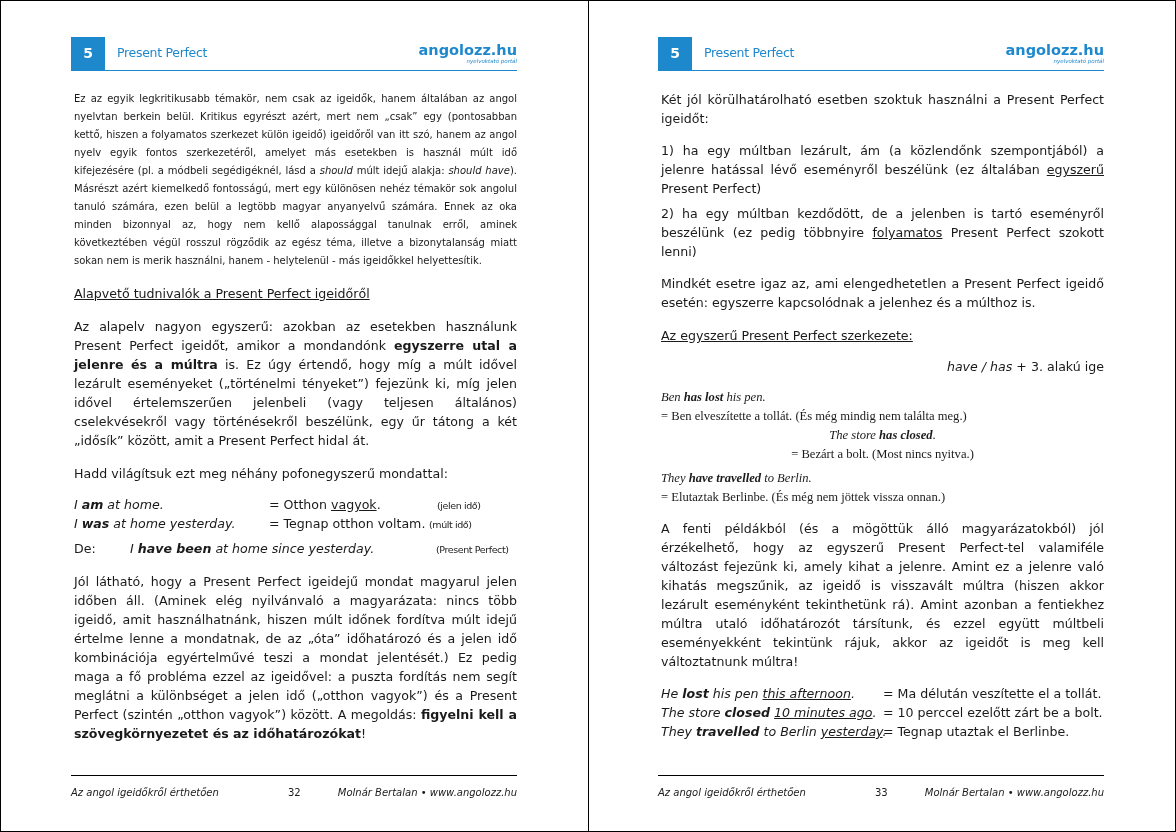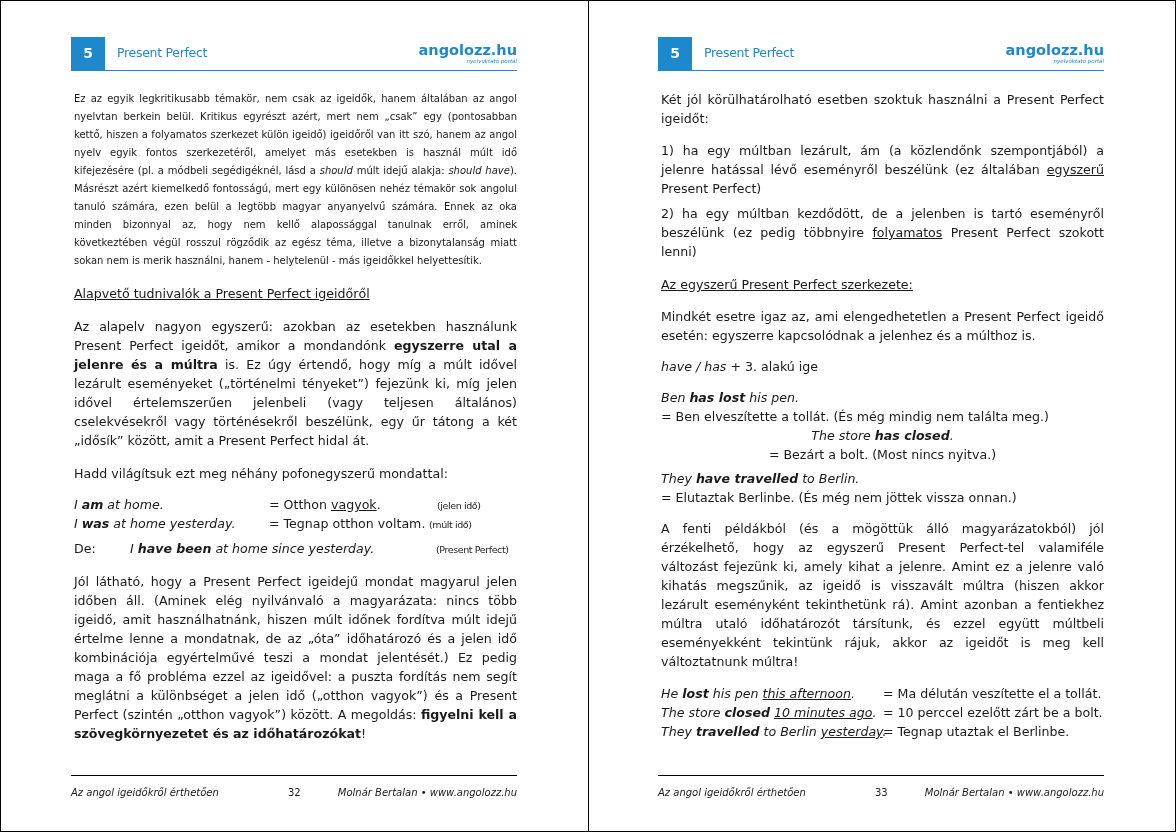--- a/index.html
+++ b/index.html
@@ -95,25 +95,25 @@
     <div class="brand">
       <span class="b1">angolozz.hu</span>
       <span class="b2">nyelvoktató portál</span>
     </div>
   </div>
 
   <div class="content">
     <p>Két jól körülhatárolható esetben szoktuk használni a Present Perfect igeidőt:</p>
     <p style="margin-top:13px;"><span>1) ha egy múltban lezárult, ám (a közlendőnk szempontjából) a jelenre hatással lévő eseményről beszélünk (ez általában </span><span style="text-decoration: underline;">egyszerű</span><span> Present Perfect)</span></p>
     <p style="margin-top:6px;"><span>2) ha egy múltban kezdődött, de a jelenben is tartó eseményről beszélünk (ez pedig többnyire </span><span style="text-decoration: underline;">folyamatos</span><span> Present Perfect szokott lenni)</span></p>
+    <p style="margin-top:13px;">Mindkét esetre igaz az, ami elengedhetetlen a Present Perfect igeidő esetén: egyszerre kapcsolódnak a jelenhez és a múlthoz is.</p>
     <p style="margin-top:14px;"><span class="u">Az egyszerű Present Perfect szerkezete:</span></p>
-    <p style="margin-top:13px;">Mindkét esetre igaz az, ami elengedhetetlen a Present Perfect igeidő esetén: egyszerre kapcsolódnak a jelenhez és a múlthoz is.</p>
-    <p style="margin-top:12px; text-align:left;"><span style="font-style: italic;">have / has</span><span> + 3. alakú ige</span></p>
+    <p style="margin-top:12px; text-align:right;"><span style="font-style: italic;">have / has</span><span> + 3. alakú ige</span></p>
 
-    <div style="margin-top:12px;">
+    <div style="margin-top:12px;font-family:Liberation Serif, serif;">
       <div>
         <div><span style="font-style: italic;">Ben </span><span style="font-style: italic; font-weight: bold;">has lost</span><span style="font-style: italic;"> his pen.</span></div>
         <div>= Ben elveszítette a tollát. (És még mindig nem találta meg.)</div>
       </div>
       <div style="text-align:center;">
         <div><span style="font-style: italic;">The store </span><span style="font-style: italic; font-weight: bold;">has closed</span><span style="font-style: italic;">.</span></div>
         <div>= Bezárt a bolt. (Most nincs nyitva.)</div>
       </div>
       <div style="margin-top:5px;">
         <div><span style="font-style: italic;">They </span><span style="font-style: italic; font-weight: bold;">have travelled</span><span style="font-style: italic;"> to Berlin.</span></div>

